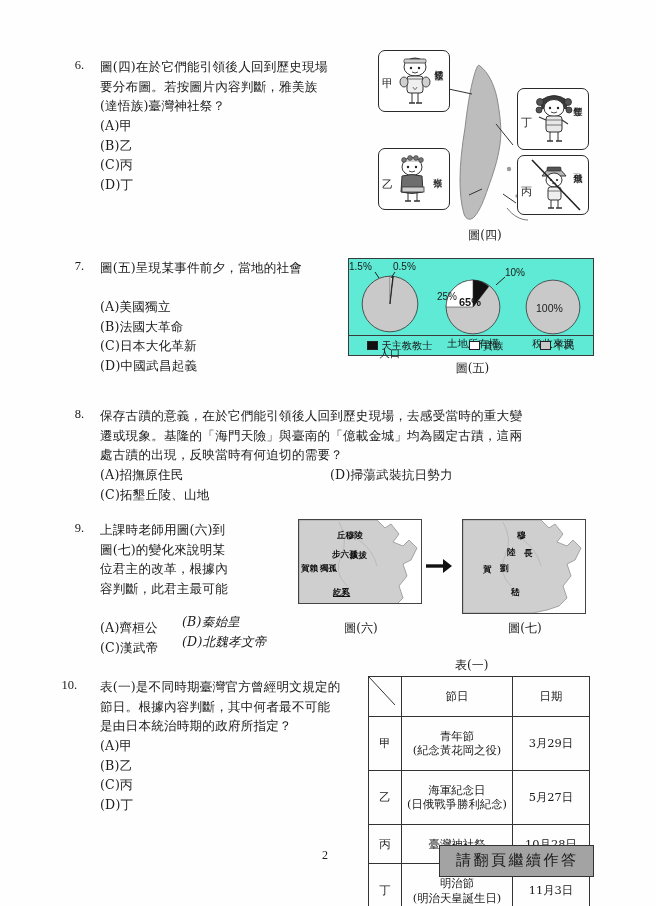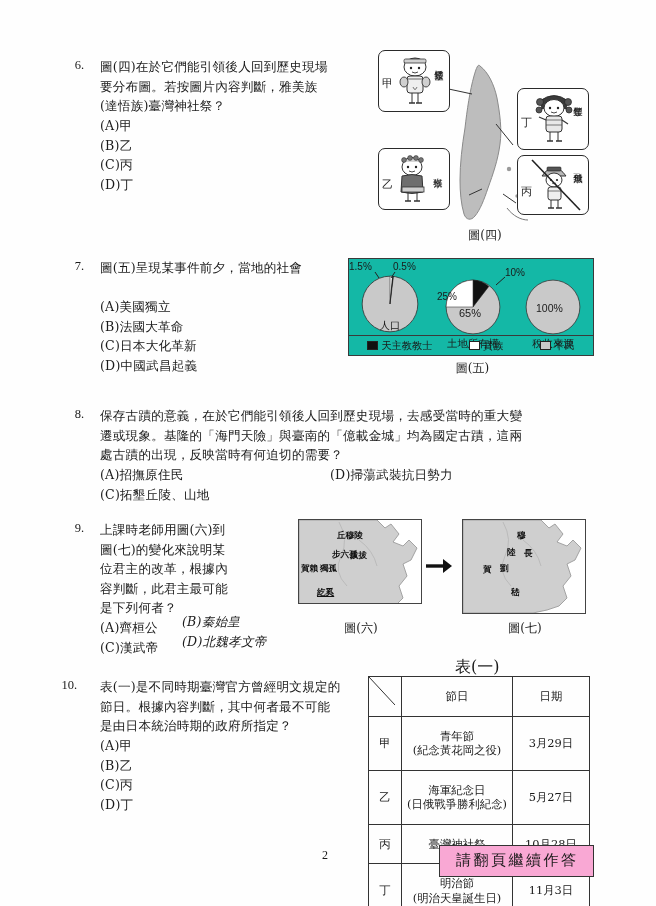--- a/index.html
+++ b/index.html
@@ -70,21 +70,21 @@
     text-orientation: upright;
     letter-spacing: 0.4px;
   }
 
   
   .fig5 {
     position: absolute;
     left: 348px; top: 258px;
     width: 246px; height: 98px;
     border: 1.2px solid #3a3a3a;
-    background: #14b8a6;
+    background: #5eead4;
     box-sizing: border-box;
   }
   .pieWrap { position: absolute; }
   .pielabel {
     position: absolute;
     font-size: 10.4px;
     text-align: center;
     width: 80px;
   }
   .pct {
@@ -128,21 +128,21 @@
     position: absolute;
     font-size: 8.6px;
     line-height: 9px;
     font-weight: bold;
     color: #111;
   }
 
   
   .tblcap {
     position: absolute;
-    font-size: 16px;
+    font-size: 12px;
   }
   table.t1 {
     position: absolute;
     border-collapse: collapse;
     font-size: 11.4px;
   }
   table.t1 td, table.t1 th {
     border: 1px solid #333;
     text-align: center;
     vertical-align: middle;
@@ -165,21 +165,21 @@
     position: absolute;
     font-size: 12px;
     font-family: "Liberation Serif", serif;
   }
   .footerbox {
     position: absolute;
     border: 1.4px solid #333;
     font-size: 15px;
     letter-spacing: 2.5px;
     padding: 5px 14px 6px 16px;
-    background: #f9a8d4;
+    background: #a3a3a3;
   }
 </style>
 </head>
 <body>
 
 <div id="page">
 
   <div class="qnum cjk" style="left:58px; top:58px;">6.</div>
   <div class="qbody cjk" style="left:100px; top:57px; width:248px;">
     <div>圖(四)在於它們能引領後人回到歷史現場</div>
@@ -317,35 +317,35 @@
         <path d="M50 50 L50 2 A48 48 0 0 1 54.5 2.2 Z" fill="#ffffff" stroke="#333" stroke-width="1"></path>
 
         <path d="M50 50 L54.5 2.2 A48 48 0 0 1 56.0 2.4 Z" fill="#111111" stroke="#111" stroke-width="0.8"></path>
       </svg>
       <span class="pct" style="left:-12px; top:-14px;">1.5%</span>
       <span class="pct" style="left:32px; top:-14px;">0.5%</span>
       <svg width="60" height="20" viewBox="0 0 60 20" style="position:absolute;left:8px;top:-3px">
         <path d="M6 0 l4 6" stroke="#222" stroke-width="1" fill="none"></path>
         <path d="M26 0 l-4 6" stroke="#222" stroke-width="1" fill="none"></path>
       </svg>
-      <span class="pielabel cjk" style="left:-11px; top:44px;">人口</span>
+      <span class="pielabel cjk" style="left:-11px; top:72px;">人口</span>
     </div>
 
     <div class="pieWrap" style="left:96px; top:20px;">
       <svg width="56" height="56" viewBox="0 0 100 100">
 
         <circle cx="50" cy="50" r="48" fill="#c9c9c9" stroke="#333" stroke-width="1.4"></circle>
 
         <path d="M50 50 L50 2 A48 48 0 0 1 78.2 13.2 Z" fill="#111111" stroke="#222" stroke-width="1"></path>
 
         <path d="M50 50 L2 50 A48 48 0 0 1 50 2 Z" fill="#ffffff" stroke="#333" stroke-width="1"></path>
       </svg>
       <span class="pct" style="left:-8px; top:12px;">25%</span>
       <span class="pct" style="left:60px; top:-12px;">10%</span>
-      <span class="pct" style="left:14px; top:28px; font-size:11px;">65%</span>
+      <span class="pct" style="left:14px; top:17px; font-size:11px;font-weight:bold;">65%</span>
       <svg width="30" height="16" viewBox="0 0 30 16" style="position:absolute;left:40px;top:-4px">
         <path d="M20 2 l-9 8" stroke="#222" stroke-width="1" fill="none"></path>
       </svg>
       <span class="pielabel cjk" style="left:-12px; top:58px;">土地所有權</span>
     </div>
 
     <div class="pieWrap" style="left:176px; top:20px;">
       <svg width="56" height="56" viewBox="0 0 100 100">
         <circle cx="50" cy="50" r="48" fill="#c9c9c9" stroke="#333" stroke-width="1.4"></circle>
       </svg>
@@ -384,21 +384,20 @@
   <div class="qbody" style="left:330px; top:465px;">
     <div class="opt cjk">(D)掃蕩武裝抗日勢力</div>
   </div>
 
   <div class="qnum cjk" style="left:58px; top:521px;">9.</div>
   <div class="qbody cjk" style="left:100px; top:520px; width:200px;">
     <div>上課時老師用圖(六)到</div>
     <div>圖(七)的變化來說明某</div>
     <div>位君主的改革，根據內</div>
     <div>容判斷，此君主最可能</div>
-    <div>是下列何者？</div>
   </div>
   <div class="qbody" style="left:100px; top:618px;">
     <div class="opt cjk">(A)齊桓公</div>
     <div class="opt cjk">(C)漢武帝</div>
   </div>
   <div class="qbody" style="left:182px; top:612px;font-style:italic;">
     <div class="opt cjk">(B)秦始皇</div>
     <div class="opt cjk">(D)北魏孝文帝</div>
   </div>
 
@@ -409,21 +408,21 @@
                L112 40 L104 44 L108 56 L100 66 L104 78 L96 86 L84 90 L70 93
                L0 93 Z" fill="#cfcfcf" stroke="#9b9b9b" stroke-width="0.9"></path>
       <path d="M40 2 q10 18 2 34 q-8 16 6 30" stroke="#b5b5b5" stroke-width="0.8" fill="none"></path>
       <path d="M60 20 q14 10 18 26" stroke="#b5b5b5" stroke-width="0.8" fill="none"></path>
     </svg>
     <span class="mapchar cjk" style="left:38px; top:11px;">丘穆陵</span>
     <span class="mapchar cjk" style="left:33px; top:30px;">步六孤</span>
     <span class="mapchar cjk" style="left:51px; top:31px;">拔拔</span>
     <span class="mapchar cjk" style="left:2px; top:44px;">賀賴</span>
     <span class="mapchar cjk" style="left:21px; top:44px;">獨孤</span>
-    <span class="mapchar cjk" style="left:18px; top:68px;text-decoration:underline;">紇奚</span>
+    <span class="mapchar cjk" style="left:34px; top:68px;text-decoration:underline;">紇奚</span>
   </div>
   <div class="figcap cjk" style="left:300px; top:620px; width:122px;">圖(六)</div>
 
   <div class="arrowmid" style="left:426px; top:557px;">
     <svg width="26" height="16" viewBox="0 0 26 16">
       <line x1="0" y1="8" x2="17" y2="8" stroke="#111" stroke-width="3.4"></line>
       <polygon points="17,1 26,8 17,15" fill="#111"></polygon>
     </svg>
   </div>
 

